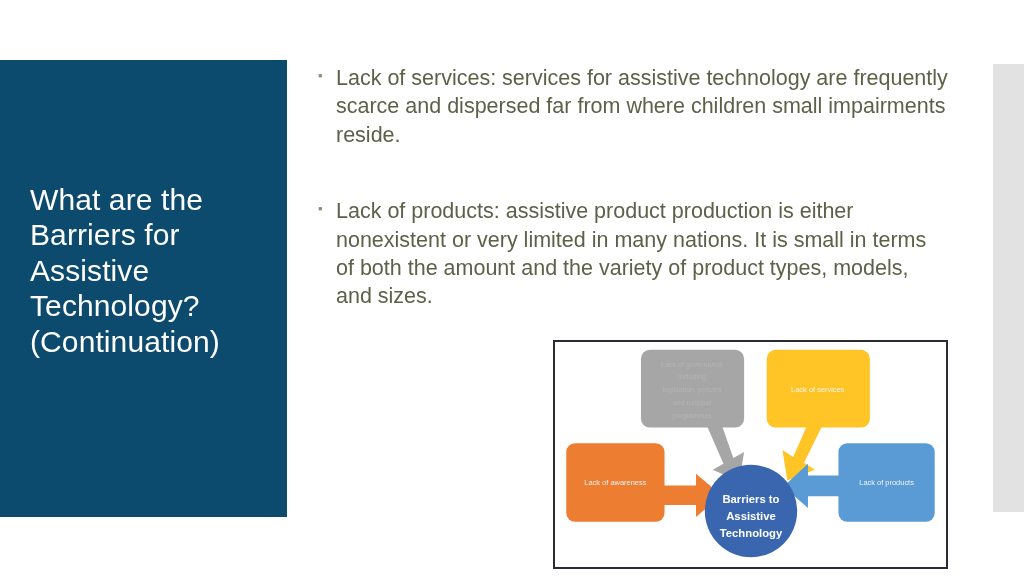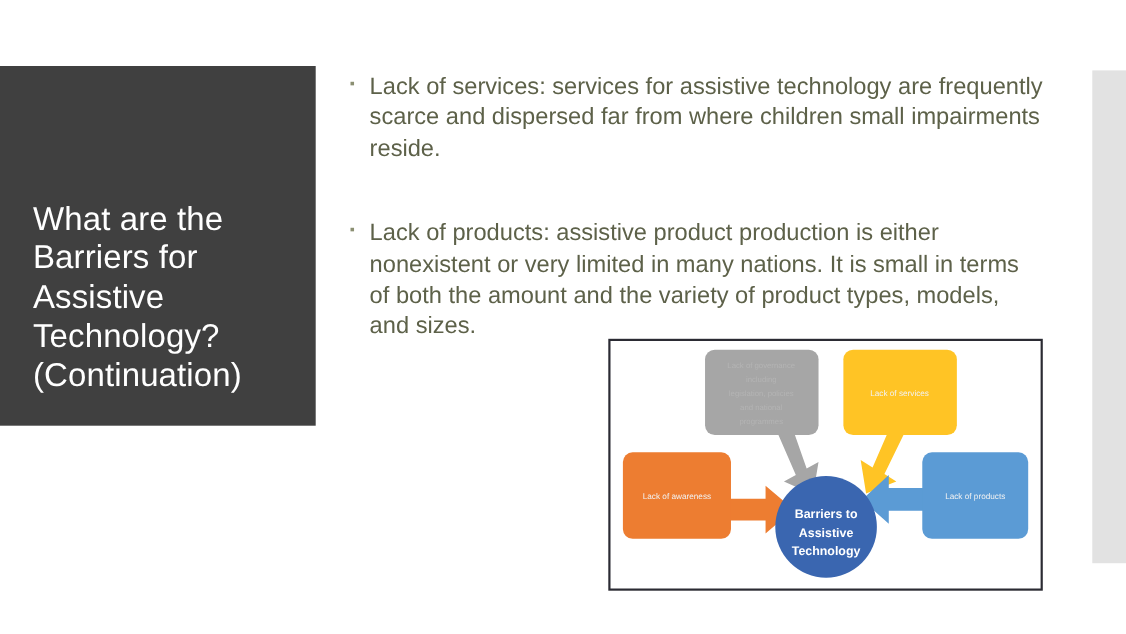--- a/index.html
+++ b/index.html
@@ -14,22 +14,22 @@
     overflow: hidden;
     font-family: "Liberation Sans", sans-serif;
   }
 
   
   #title-panel {
     position: absolute;
     left: 0px;
     top: 60px;
     width: 287px;
-    height: 327px;
-    background: #404040;
+    height: 457px;
+    background: #0c4a6e;
     box-sizing: border-box;
   }
   #title-text {
     position: absolute;
     left: 30px;
     top: 122px;
     width: 250px;
     color: #ffffff;
     font-size: 30px;
     line-height: 1.18;
@@ -61,21 +61,21 @@
   }
   .bullet-text {
     flex: 1 1 auto;
   }
   #bullet-2-wrap { margin-top: 48px; }
 
   
   #diagram-frame {
     position: absolute;
     left: 553px;
-    top: 308px;
+    top: 340px;
     width: 395px;
     height: 229px;
     background: #ffffff;
     border: 2px solid #2b2b33;
     box-sizing: border-box;
   }
   #diagram-svg {
     display: block;
     width: 100%;
     height: 100%;

